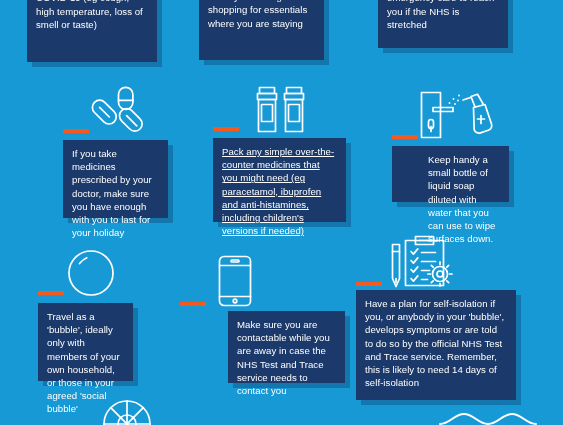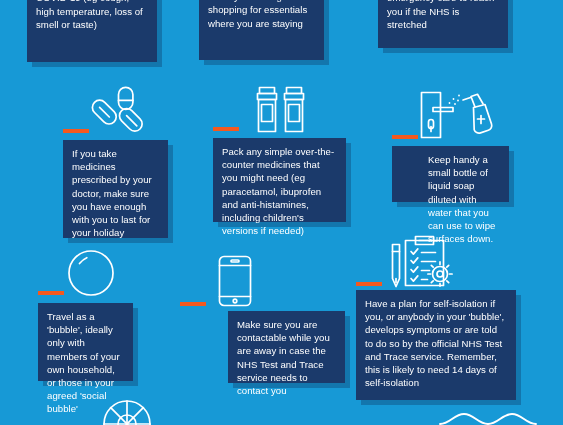--- a/index.html
+++ b/index.html
@@ -74,42 +74,42 @@
         <path d="M28.5 14.4h14.4"></path>
 
         <path d="M4.5 26.5a7.2 7.2 0 0 1 10.2-10.2l9.4 9.4A7.2 7.2 0 0 1 13.9 35.9z"></path>
         <path d="M9.6 21.4 19.3 31"></path>
 
         <path d="M31.6 24.6a7.2 7.2 0 0 1 10.2 0l8.2 8.2a7.2 7.2 0 1 1-10.2 10.2l-8.2-8.2a7.2 7.2 0 0 1 0-10.2z"></path>
         <path d="M36.6 29.6 46.8 39.8"></path>
       </svg>
     </span>
     <span class="accent" style="left:63px;top:129px;"></span>
-    <div class="card" style="left:63px;top:140px;width:105px;height:98px;">
+    <div class="card" style="left:63px;top:140px;width:105px;height:78px;">
       <p>If you take medicines prescribed by your doctor, make sure you have enough with you to last for your holiday</p>
     </div>
   </div>
 
   <div class="tile">
     <span class="icon" style="left:255px;top:85px;">
       <svg width="52" height="52" viewBox="0 0 52 52" fill="none" stroke="#ffffff" stroke-width="1.7" stroke-linecap="round" stroke-linejoin="round">
 
         <rect x="4.5" y="2.5" width="15" height="6"></rect>
         <rect x="2.5" y="8.5" width="19" height="6"></rect>
         <rect x="3.5" y="14.5" width="17" height="32"></rect>
         <rect x="6.5" y="19.5" width="11" height="17"></rect>
 
         <rect x="31.5" y="2.5" width="15" height="6"></rect>
         <rect x="29.5" y="8.5" width="19" height="6"></rect>
         <rect x="30.5" y="14.5" width="17" height="32"></rect>
         <rect x="33.5" y="19.5" width="11" height="17"></rect>
       </svg>
     </span>
     <span class="accent" style="left:213px;top:127px;"></span>
-    <div class="card" style="left:213px;top:138px;width:133px;height:84px;">
+    <div class="card" style="left:213px;top:138px;width:133px;height:84px;text-decoration:underline;">
       <p>Pack any simple over-the-counter medicines that you might need (eg paracetamol, ibuprofen and anti-histamines, including children's versions if needed)</p>
     </div>
   </div>
 
   <div class="tile">
     <span class="icon" style="left:419px;top:88px;">
       <svg width="76" height="52" viewBox="0 0 76 52" fill="none" stroke="#ffffff" stroke-width="1.7" stroke-linecap="round" stroke-linejoin="round">
 
         <rect x="2.5" y="4.5" width="19" height="45"></rect>
         <rect x="9.5" y="31.5" width="5" height="9" rx="2.5"></rect>

